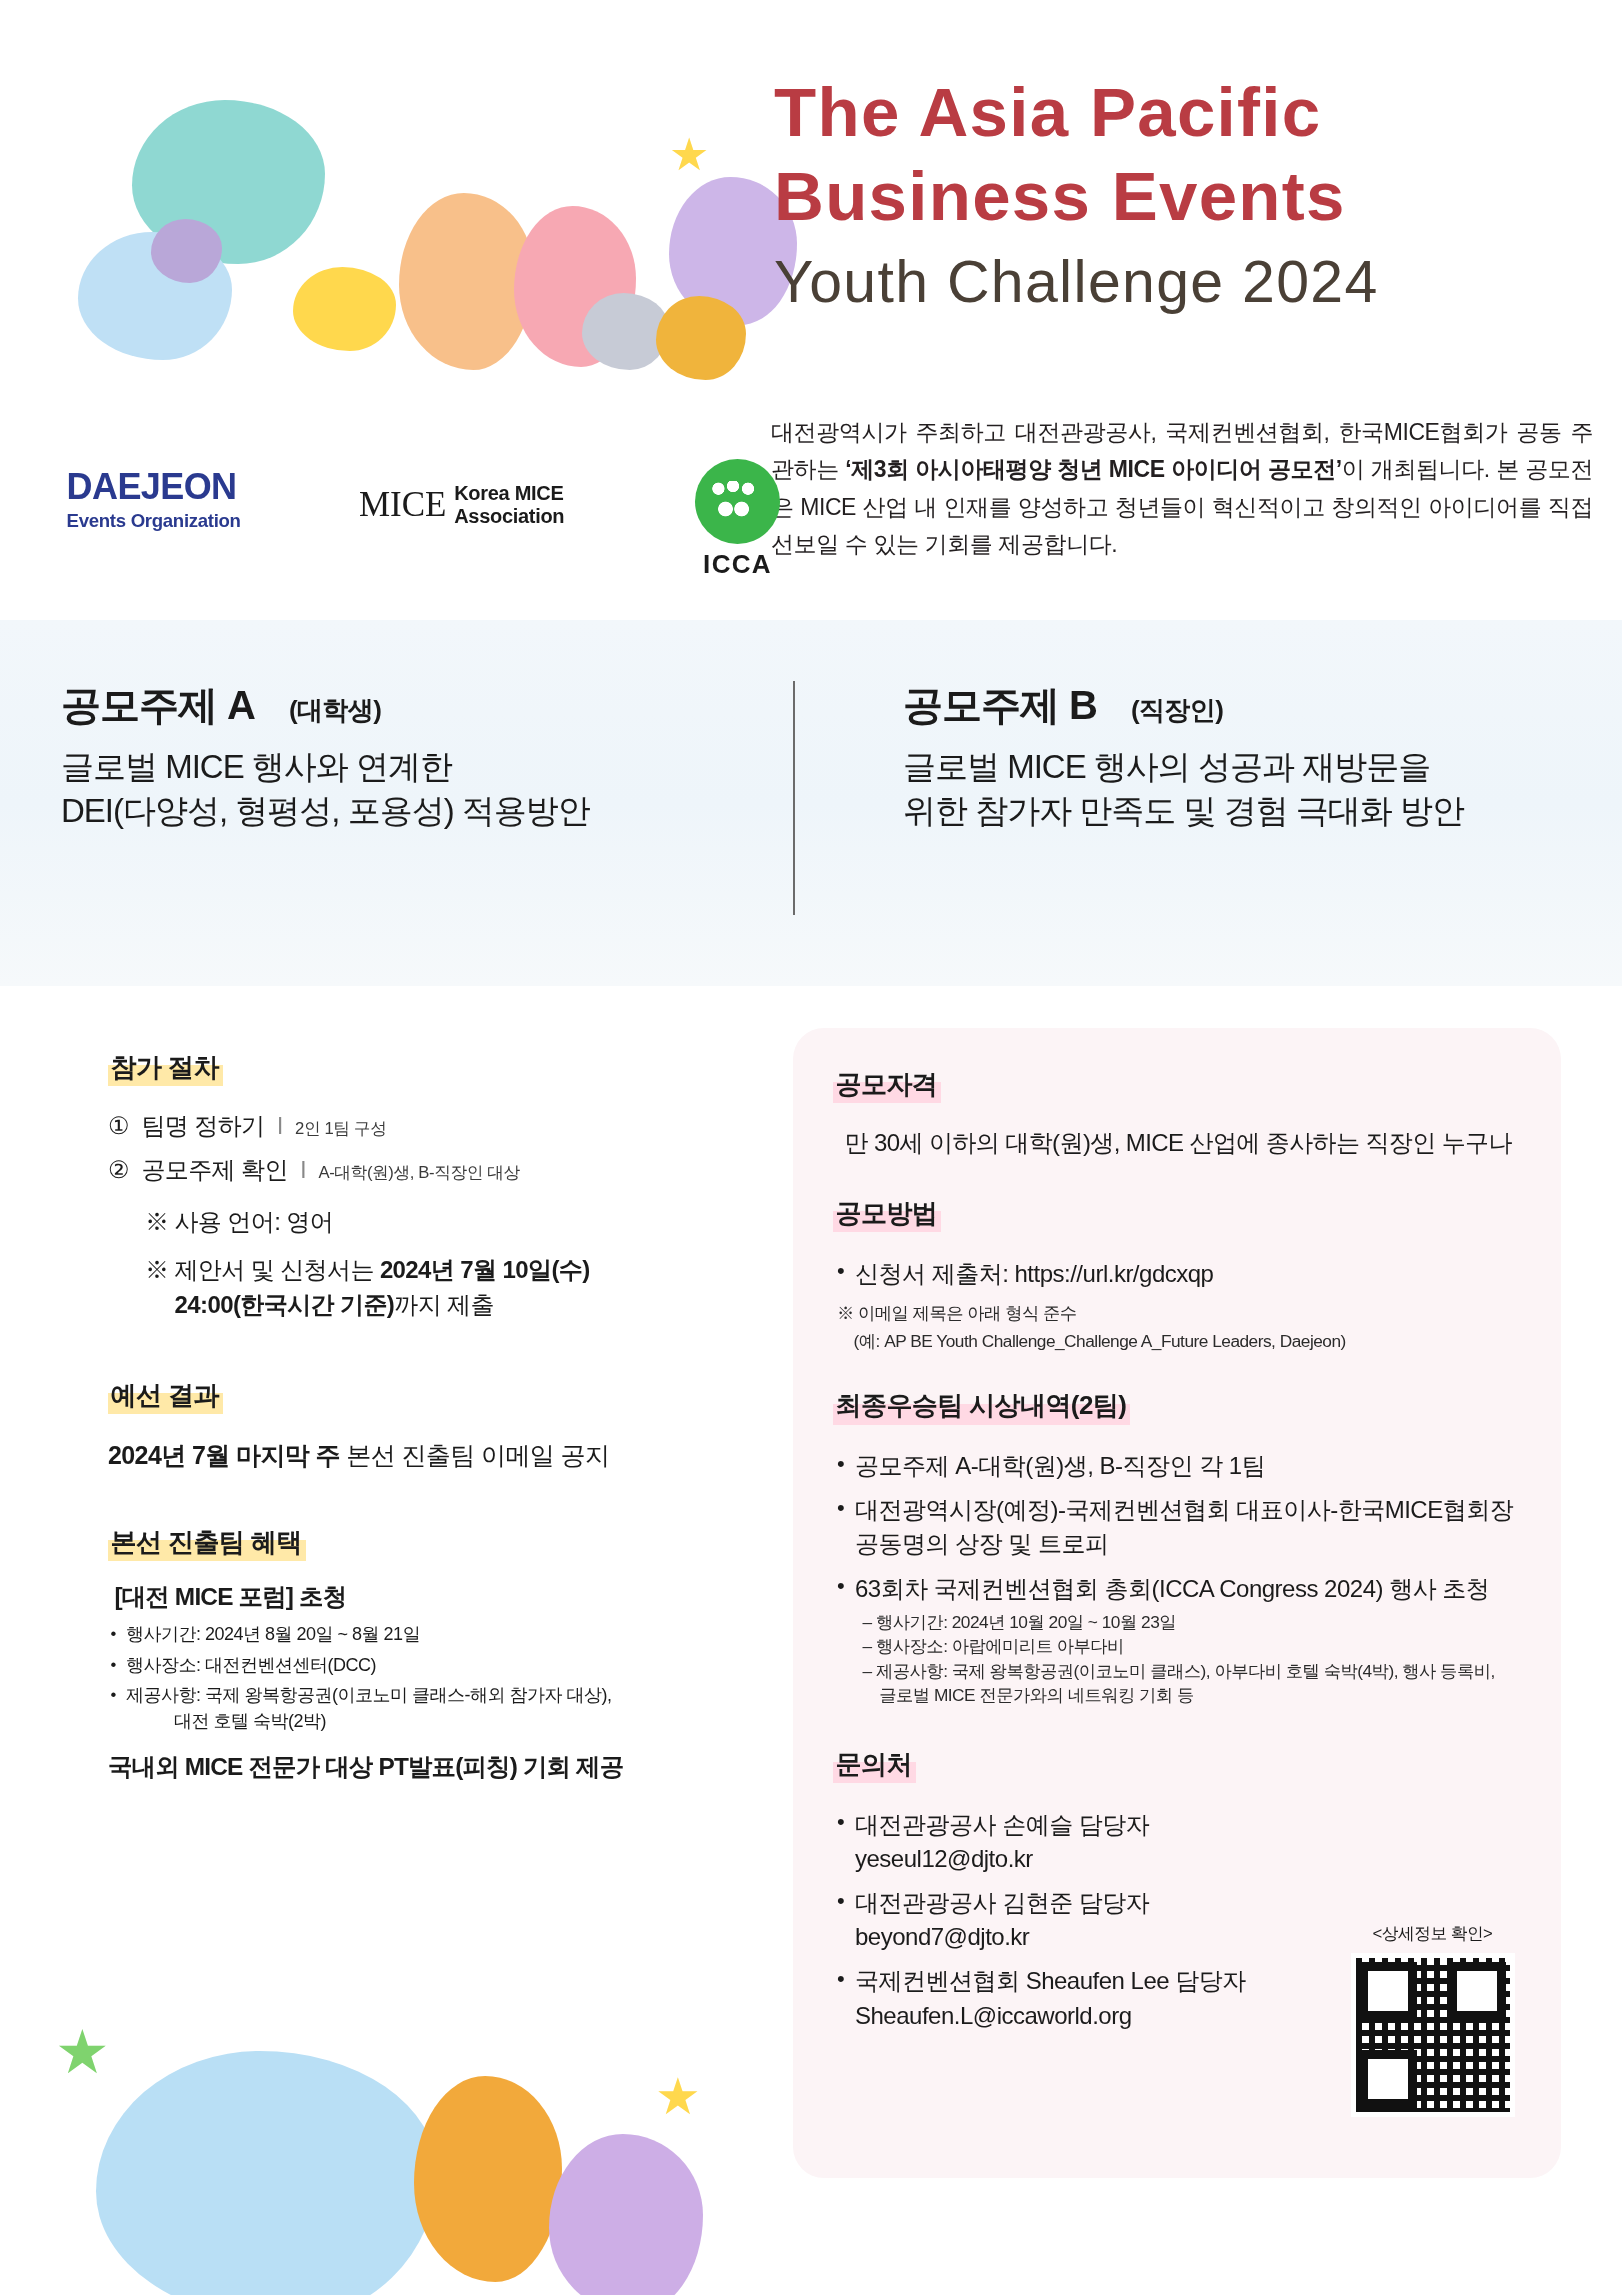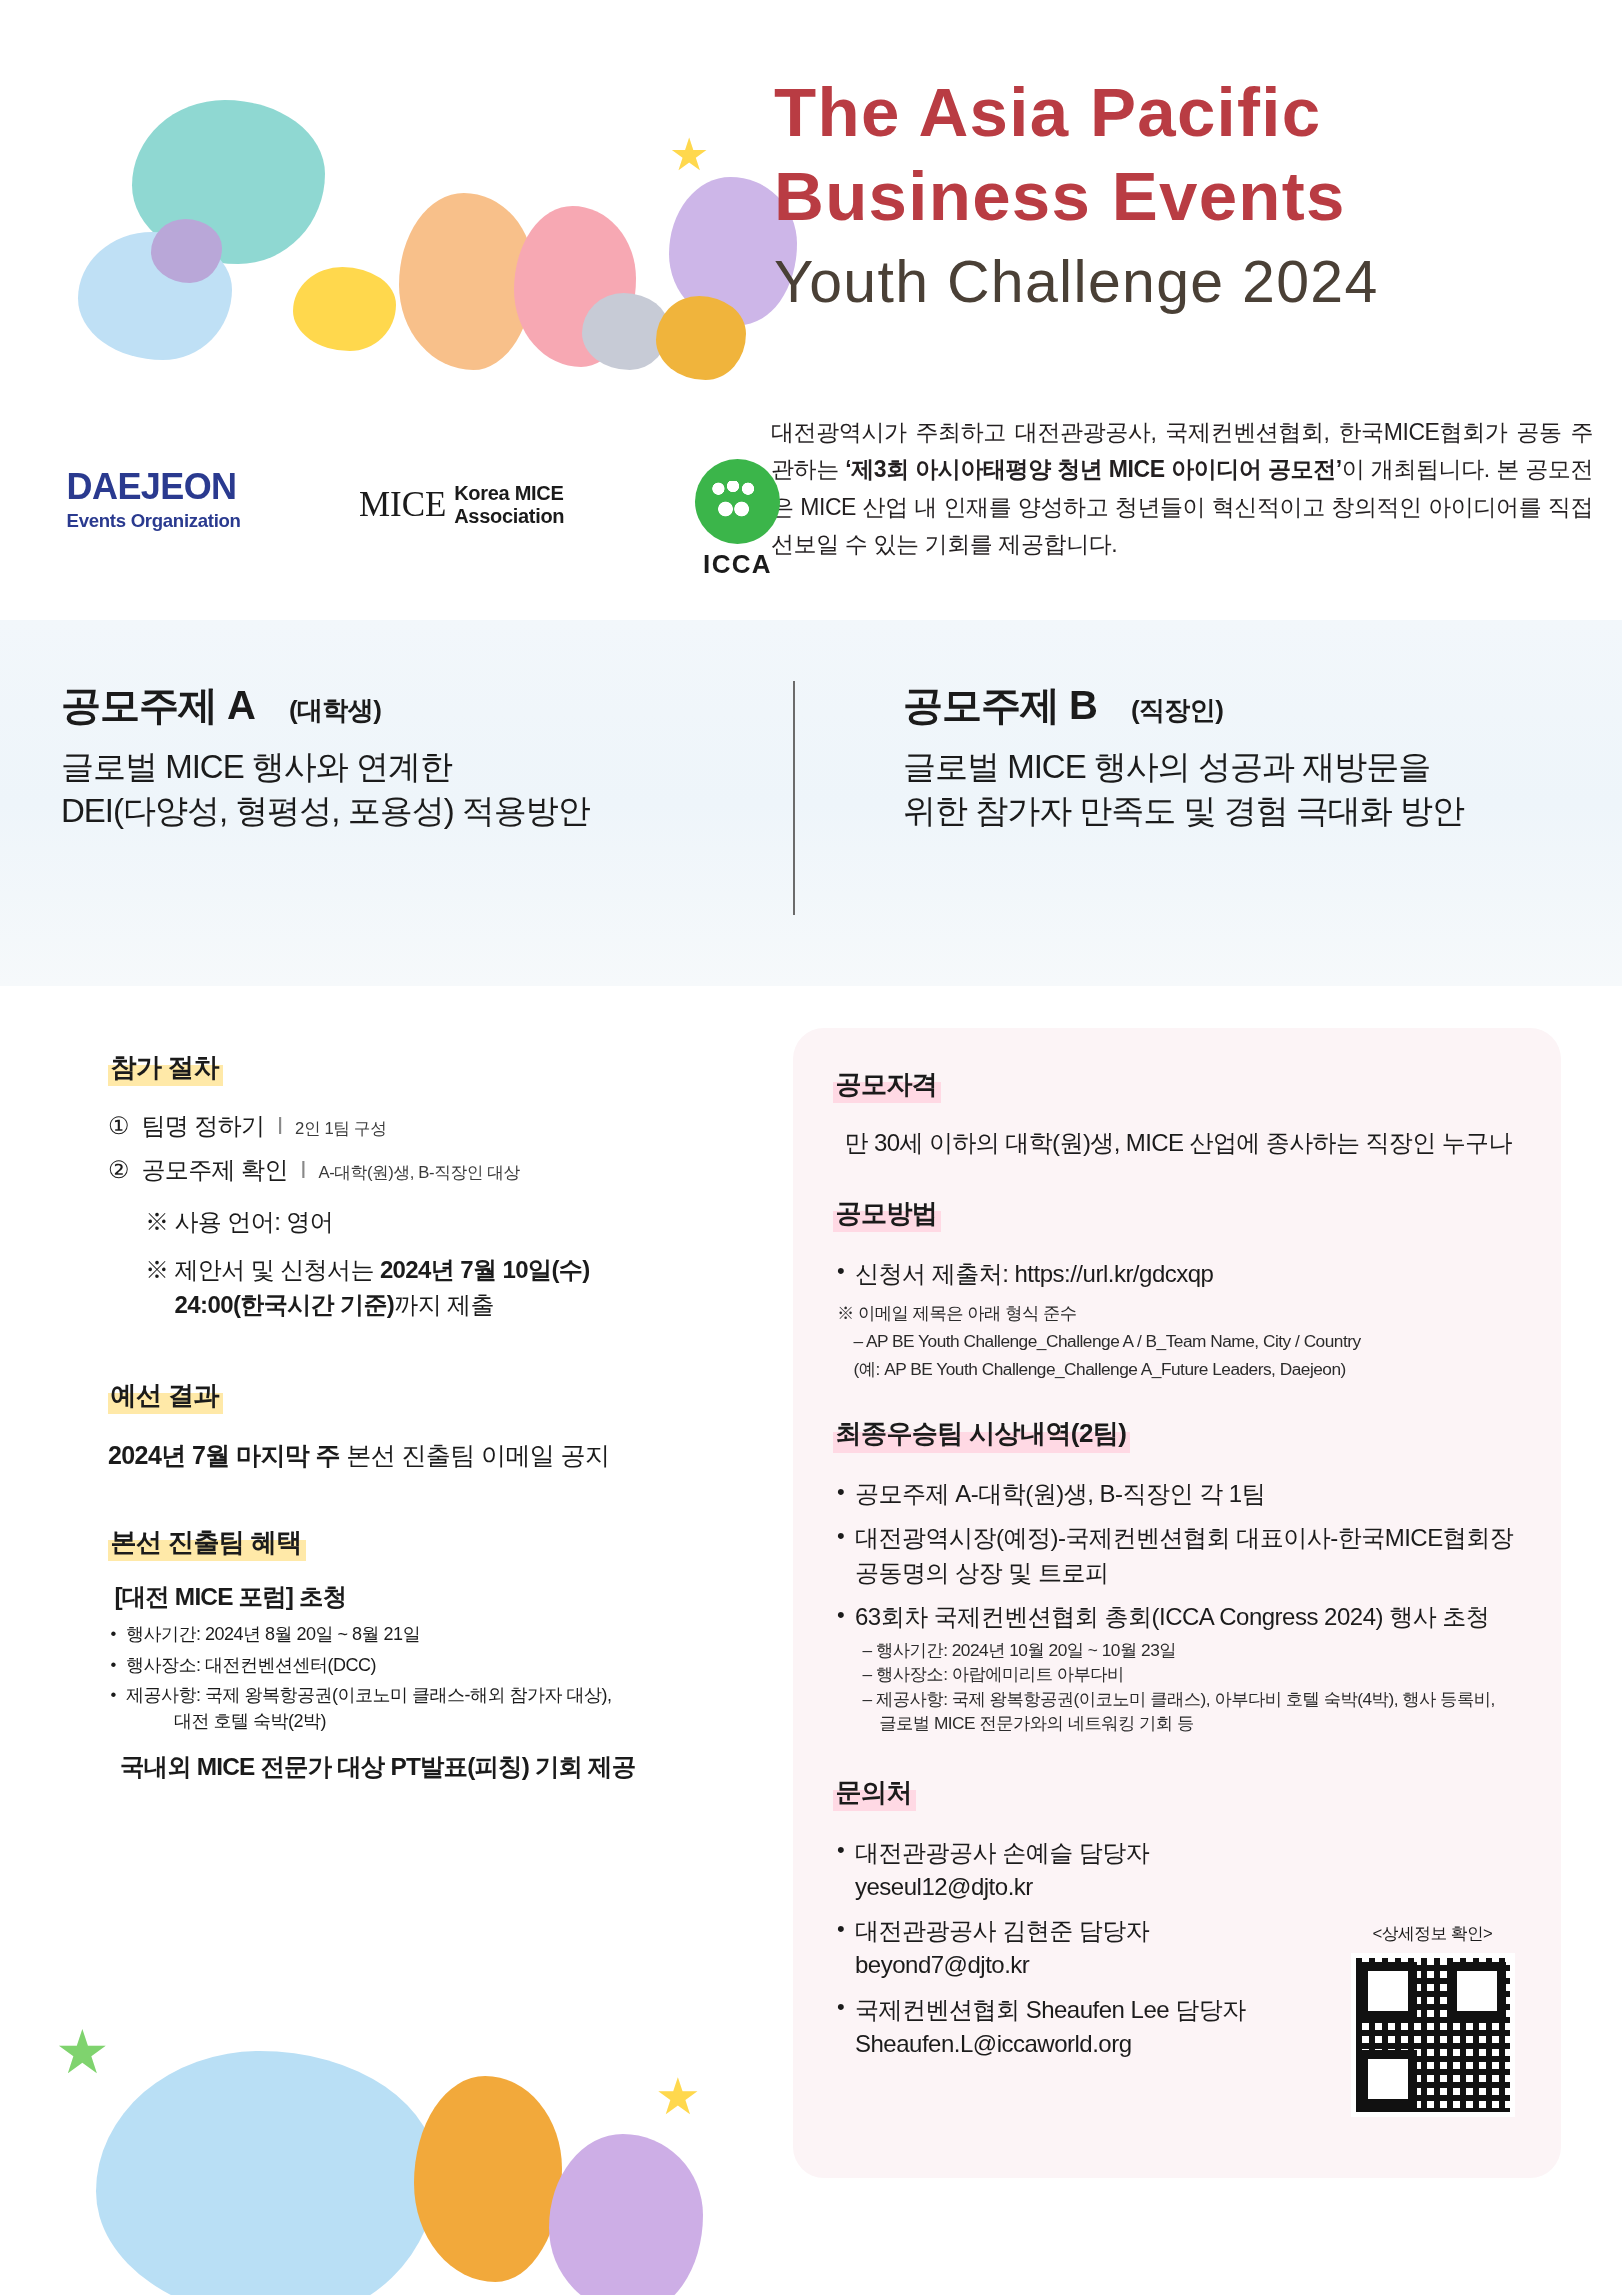--- a/index.html
+++ b/index.html
@@ -447,37 +447,36 @@
 
       <div class="sec" style="margin-top:51px;">
         <div class="sec-title">본선 진출팀 혜택</div>
         <div class="sub-head">[대전 MICE 포럼] 초청</div>
         <div class="bullet small-b">행사기간: 2024년 8월 20일 ~ 8월 21일</div>
         <div class="bullet small-b">행사장소: 대전컨벤션센터(DCC)</div>
         <div class="bullet small-b">
           <span>제공사항: 국제 왕복항공권(이코노미 클래스-해외 참가자 대상),</span>
           <span class="ind" style="display:block;padding-left:48px;">대전 호텔 숙박(2박)</span>
         </div>
-        <div class="strong-line" style="margin-top:16.7px;margin-left:12px;">국내외 MICE 전문가 대상 PT발표(피칭) 기회 제공</div>
+        <div class="strong-line" style="margin-top:16.7px;">국내외 MICE 전문가 대상 PT발표(피칭) 기회 제공</div>
       </div>
     </div>
 
     <div class="panel">
       <div class="panel-inner">
 
         <div class="sec">
           <div class="sec-title pink">공모자격</div>
           <div class="row" style="padding-left:11.6px;">만 30세 이하의 대학(원)생, MICE 산업에 종사하는 직장인 누구나</div>
         </div>
 
         <div class="sec">
           <div class="sec-title pink">공모방법</div>
           <div class="bullet">신청서 제출처: https://url.kr/gdcxqp</div>
           <div class="note">※ 이메일 제목은 아래 형식 준수</div>
-          <div class="note" style="padding-left:16.7px;"><span>– AP BE Youth Challenge_Challenge A / B_Team Name, City / Country</span></div>
           <div class="note" style="padding-left:16.7px;"><span>(예: AP BE Youth Challenge_Challenge A_Future Leaders, Daejeon)</span></div>
         </div>
 
         <div class="sec">
           <div class="sec-title pink">최종우승팀 시상내역(2팀)</div>
           <div class="bullet">공모주제 A-대학(원)생, B-직장인 각 1팀</div>
           <div class="bullet">
             <span>대전광역시장(예정)-국제컨벤션협회 대표이사-한국MICE협회장</span>
             <span style="display:block;">공동명의 상장 및 트로피</span>
           </div>

